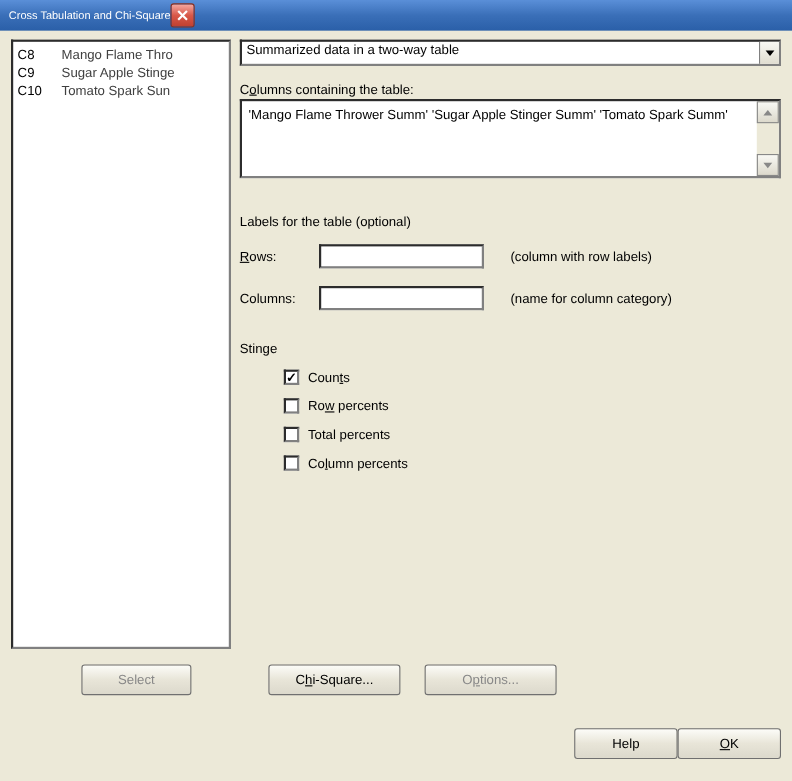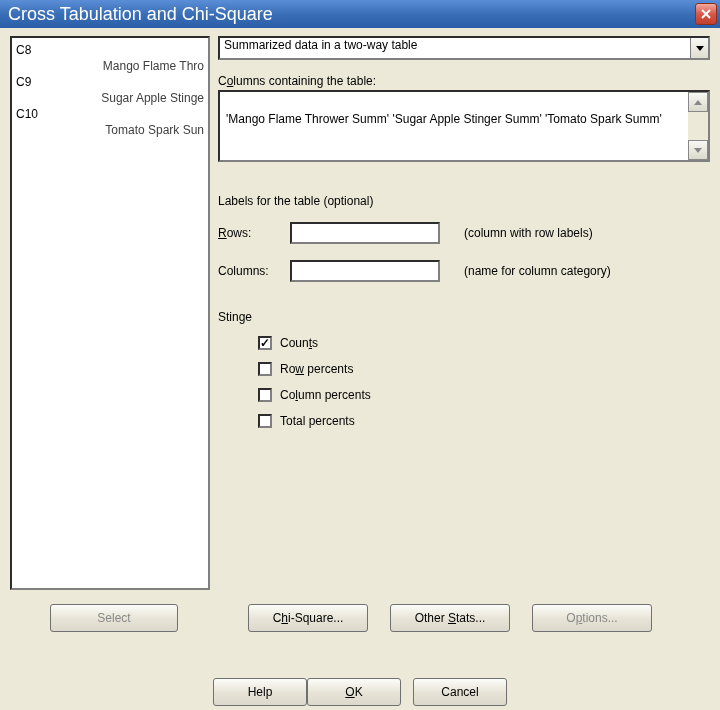--- a/index.html
+++ b/index.html
@@ -13,24 +13,23 @@
       background: #ece9d8;
       width: 720px;
       height: 710px;
       overflow: hidden;
     }
     .titlebar {
       height: 28px;
       background: linear-gradient(to bottom, #5a8fd8 0%, #3a6fb8 50%, #2a5fa8 100%);
       display: flex;
       align-items: center;
-      justify-content: space-between;
       padding: 0 3px 0 8px;
       color: white;
-      font-size: 18px;
+      font-size: 10px;
     }
     .titlebar-text {
       font-weight: normal;
     }
     .close-button {
       width: 22px;
       height: 22px;
       background: linear-gradient(to bottom, #f5a8a0 0%, #d85848 50%, #c04030 100%);
       border: 1px solid #8a3020;
       border-radius: 3px;
@@ -58,21 +57,20 @@
       border: 2px inset #808080;
       padding: 4px;
       overflow: hidden;
       font-size: 12px;
     }
     .list-row {
       display: flex;
       white-space: nowrap;
       color: #000;
       line-height: 16px;
-      flex-direction: column;
     }
     .list-col1 {
       width: 40px;
       color: #000;
     }
     .list-col2 {
       color: #404040;
       text-align: right;
     }
     .right-panel {
@@ -120,21 +118,20 @@
       height: 72px;
       display: flex;
       position: relative;
       margin-bottom: 32px;
     }
     .textarea-content {
       flex: 1;
       padding: 4px 6px;
       line-height: 17px;
       color: #000;
-      margin-top: 15px;
     }
     .scroll-buttons {
       width: 20px;
       background: #ece9d8;
       display: flex;
       flex-direction: column;
       justify-content: space-between;
     }
     .scroll-btn {
       height: 20px;
@@ -224,36 +221,36 @@
       font-size: 12px;
       color: #000;
       padding: 0 12px;
     }
     .btn.disabled {
       color: #888;
       cursor: default;
     }
     .bottom-buttons {
       position: absolute;
-      bottom: 4px;
+      bottom: 20px;
       left: 10px;
       right: 10px;
       display: flex;
-      justify-content: center;
+      justify-content: flex-end;
     }
     .bottom-right {
       display: flex;
       gap: 12px;
     }
     .btn-fixed {
       width: 94px;
     }
     .btn-select {
-      width: 128px;
-      margin-left: 40px;
+      width: 100px;
+      margin-left: 64px;
     }
     .action-buttons {
       display: flex;
       gap: 22px;
       margin-left: 60px;
     }
     .btn-action {
       width: 120px;
     }
   </style>
@@ -329,53 +326,47 @@
         <div class="checkbox-row">
           <div class="checkbox">✓</div>
           <span><span>Coun</span><span class="underline">t</span><span>s</span></span>
         </div>
         <div class="checkbox-row">
           <div class="checkbox"></div>
           <span><span>Ro</span><span class="underline">w</span><span> percents</span></span>
         </div>
         <div class="checkbox-row">
           <div class="checkbox"></div>
-          <span><span>Co</span><span class="underline">l</span><span>umn percents</span></span>
+          <span>Total percents</span>
         </div>
         <div class="checkbox-row">
           <div class="checkbox"></div>
-          <span>Total percents</span>
+          <span><span>Co</span><span class="underline">l</span><span>umn percents</span></span>
         </div>
       </div>
     </div>
   </div>
 
   <div class="button-row">
     <div class="btn btn-select disabled">
       <span>Select</span>
     </div>
     <div class="action-buttons">
       <div class="btn btn-action">
         <span><span>C</span><span class="underline">h</span><span>i-Square...</span></span>
       </div>
-      <div class="btn btn-action">
-        <span><span>Other </span><span class="underline">S</span><span>tats...</span></span>
-      </div>
       <div class="btn btn-action disabled">
         <span><span>O</span><span class="underline">p</span><span>tions...</span></span>
       </div>
     </div>
   </div>
 
   <div class="bottom-buttons">
     <div class="btn btn-fixed">
       <span>Help</span>
     </div>
     <div class="bottom-right">
       <div class="btn btn-fixed">
         <span><span class="underline">O</span><span>K</span></span>
       </div>
-      <div class="btn btn-fixed">
-        <span>Cancel</span>
-      </div>
     </div>
   </div>
 </div>
 
 </body></html>

